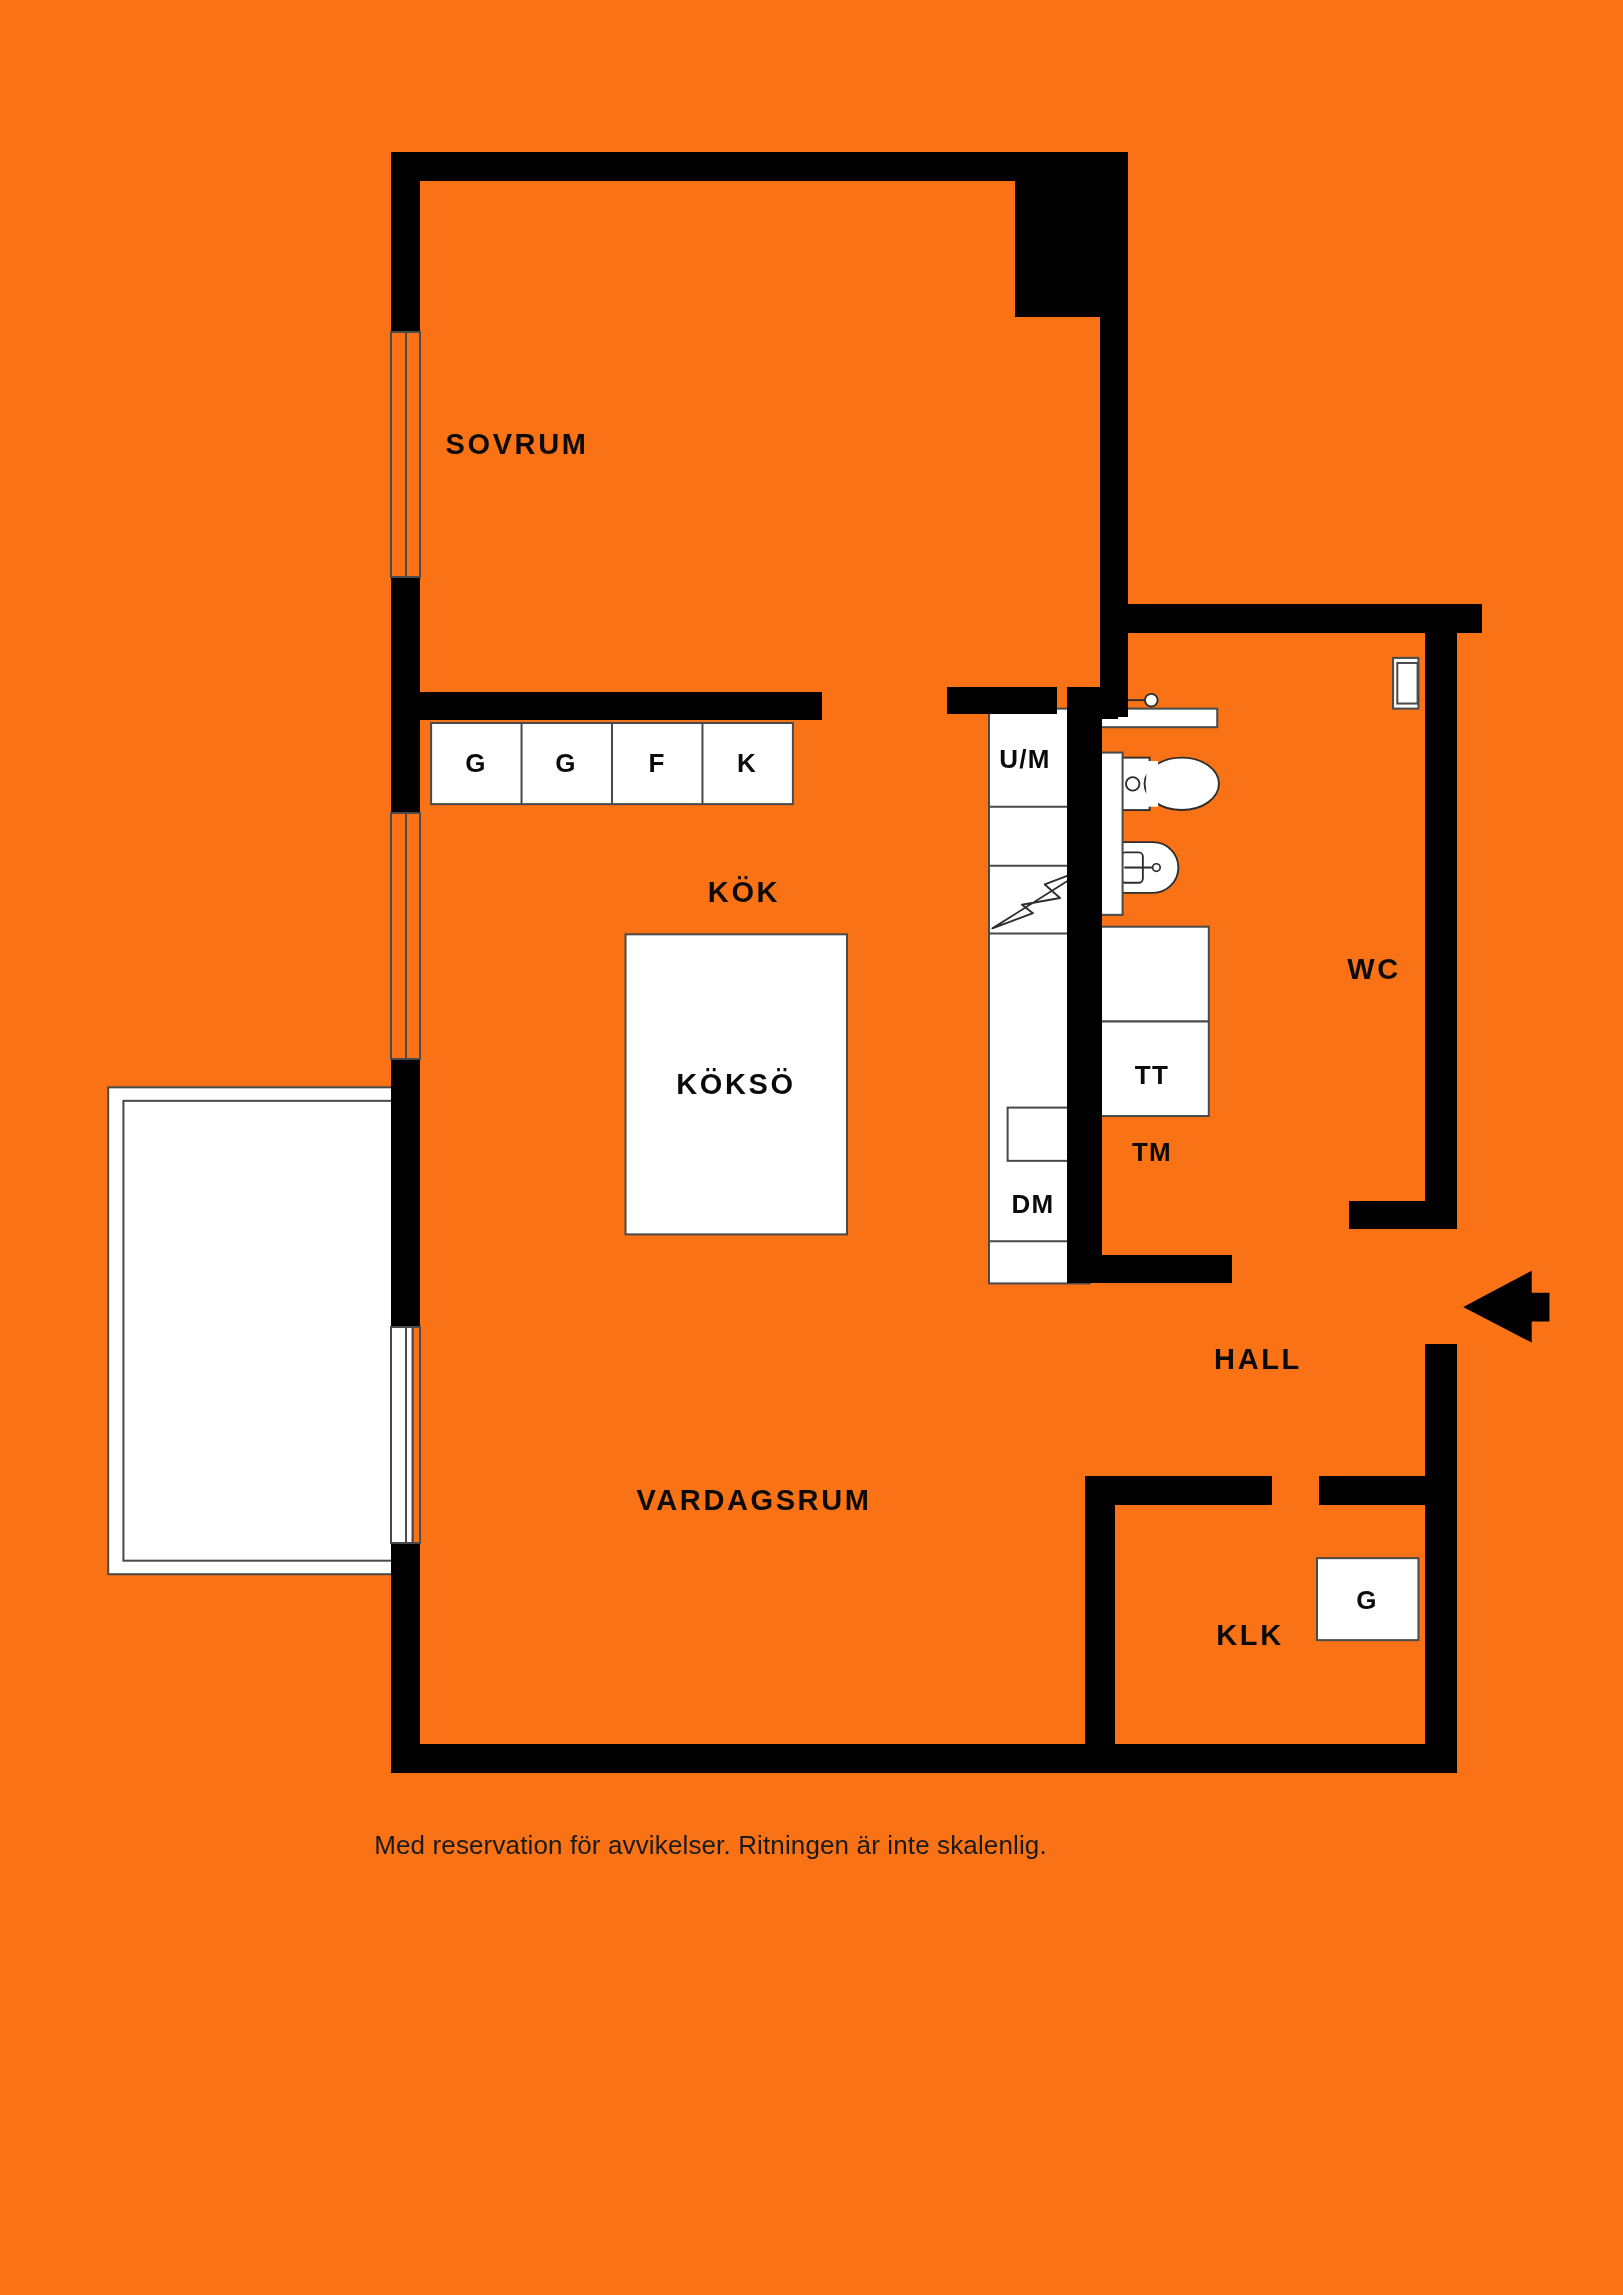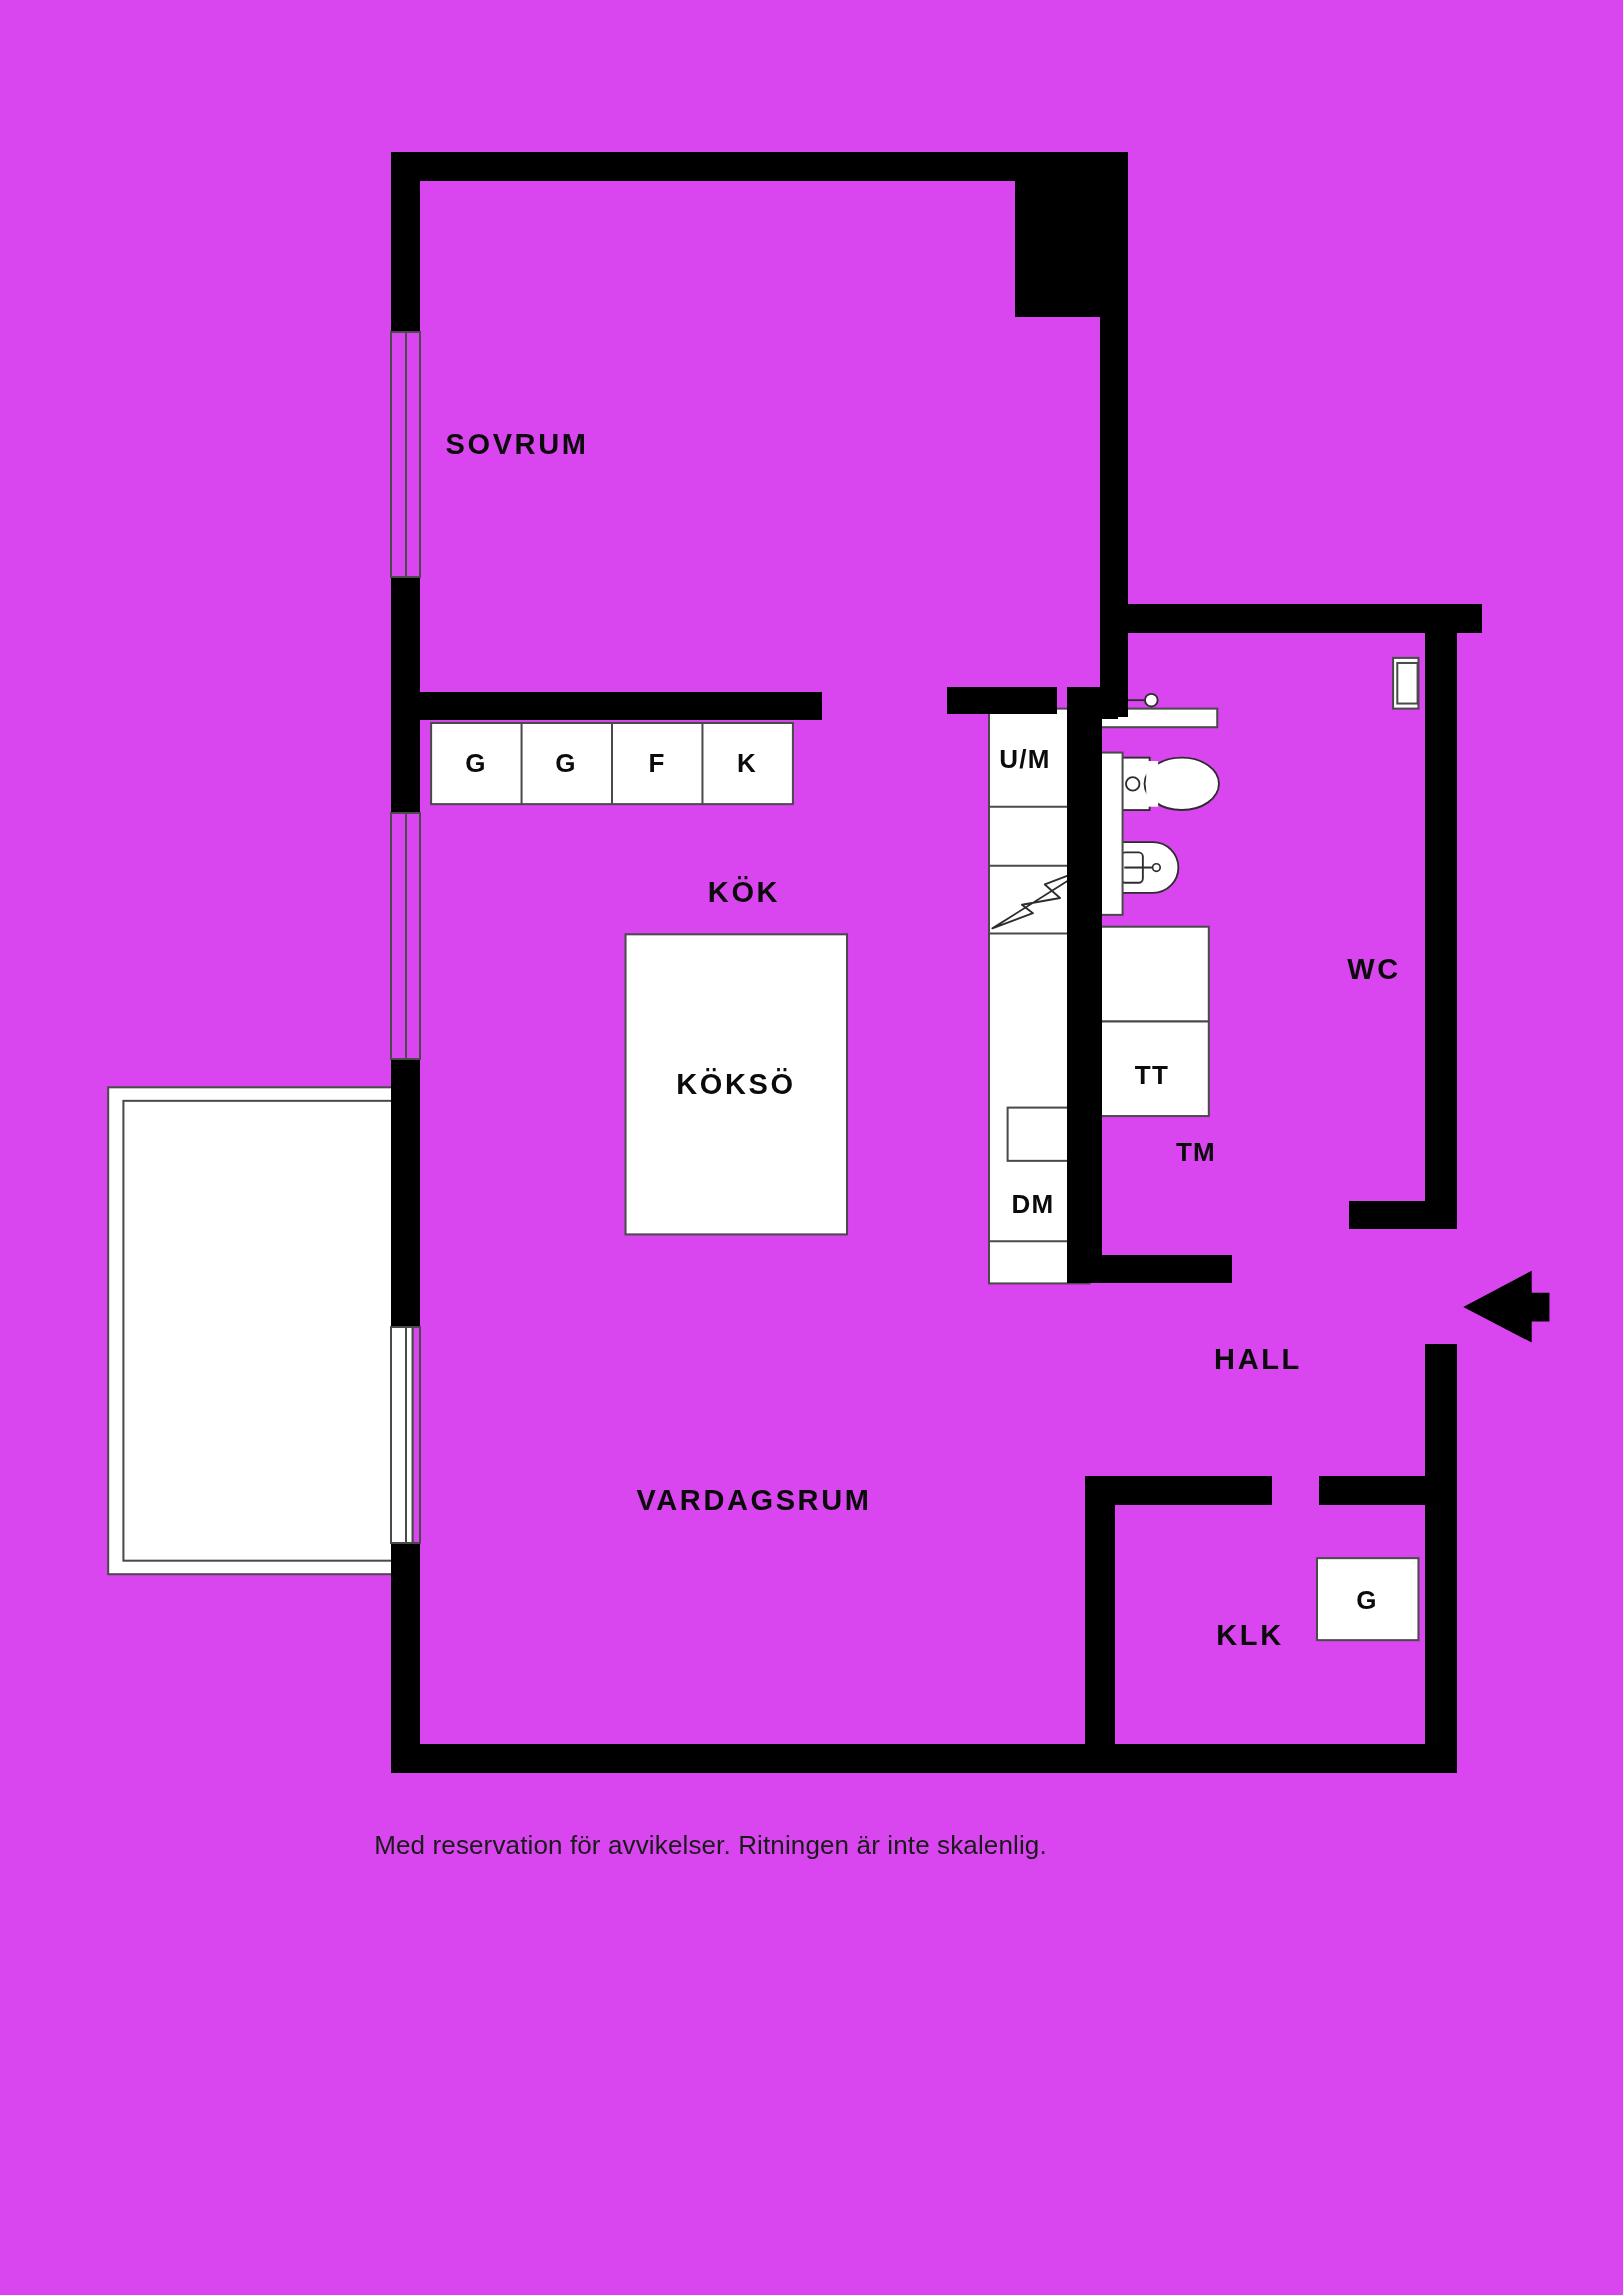--- a/index.html
+++ b/index.html
@@ -1,21 +1,21 @@
 <!DOCTYPE html>
 <html style="font-size:13.5px"><head>
 <meta charset="utf-8">
 <style>
   html,body{margin:0;padding:0;background:#ffffff;}
   body{
     width:1623px;height:2295px;position:relative;
     font-family:"Liberation Sans", sans-serif;
     -webkit-font-smoothing:antialiased;
   }
-  #page{position:absolute;inset:0;overflow:hidden;background:#d946ef;}
+  #page{position:absolute;inset:0;overflow:hidden;background:#f97316;}
 
   
   #plan{position:absolute;left:0;top:0;width:1623px;height:1801px;}
   #plan svg{display:block;}
 
   
   .lbl{
     position:absolute;
     color:#0b0b0b;
     font-family:"Liberation Sans", sans-serif;
@@ -180,21 +180,21 @@
   <div class="lbl room" style="left:1250px;top:1635px;">KLK</div>
   <div class="lbl room" style="left:754px;top:1500px;">VARDAGSRUM</div>
 
   <div class="lbl unit" style="left:476px;top:763px;">G</div>
   <div class="lbl unit" style="left:566px;top:763px;">G</div>
   <div class="lbl unit" style="left:657px;top:763px;">F</div>
   <div class="lbl unit" style="left:747px;top:763px;">K</div>
   <div class="lbl unit" style="left:1025px;top:759px;">U/M</div>
   <div class="lbl unit" style="left:1033px;top:1204px;text-align:center;">DM</div>
   <div class="lbl unit" style="left:1152px;top:1075px;">TT</div>
-  <div class="lbl unit" style="left:1152px;top:1152px;margin-left:44px;">TM</div>
+  <div class="lbl unit" style="left:1152px;top:1152px;">TM</div>
   <div class="lbl unit" style="left:1367px;top:1600px;">G</div>
 
   <div id="caption">Med reservation för avvikelser. Ritningen är inte skalenlig.</div>
 
   <div id="footer">
 
     
     
 
     

